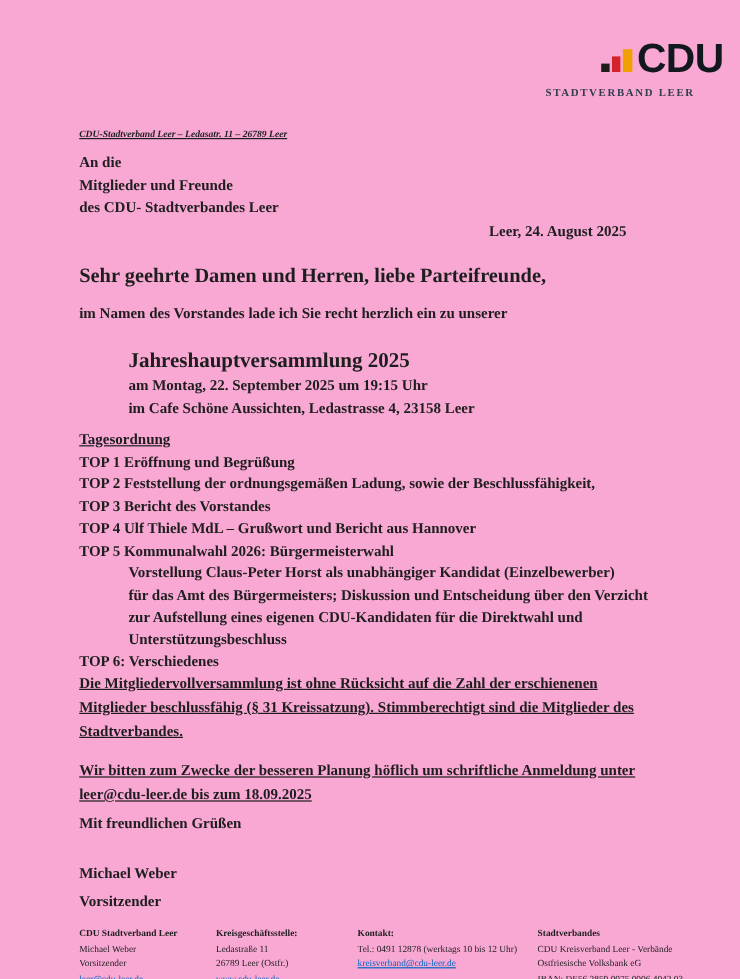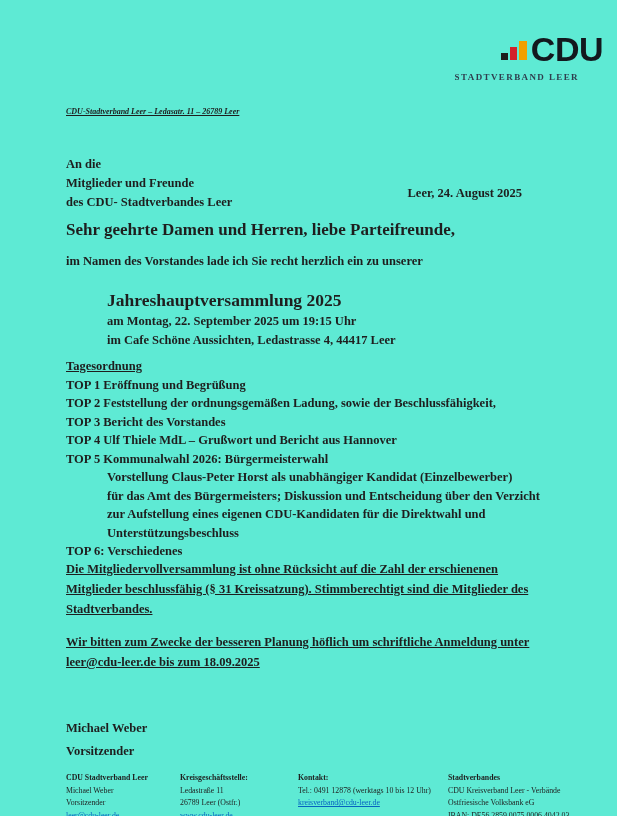--- a/index.html
+++ b/index.html
@@ -1,33 +1,33 @@
 <!DOCTYPE html>
 <html><head>
 <meta charset="utf-8">
 <style>
   html,body{margin:0;padding:0;background:#e8e8e8;}
   .page{
     position:relative;width:617px;height:816px;margin:0 auto;
-    background:#5eead4;overflow:hidden;
+    background:#f9a8d4;overflow:hidden;
     font-family:"Liberation Serif",serif;font-weight:bold;color:#1e1e1e;
   }
   
   .logo{position:absolute;top:36px;right:14px;display:flex;flex-direction:column;align-items:flex-end;}
   .logo-row{display:flex;align-items:flex-end;}
   .bars{display:flex;align-items:flex-end;margin-right:4px;margin-bottom:4px;}
   .bars span{display:block;margin-left:2px;}
   .bar-black{width:7px;height:7px;background:#1d1d1b;}
   .bar-red{width:7px;height:13px;background:#d2232a;}
   .bar-gold{width:8px;height:19px;background:#f0a000;}
   .wordmark{font-family:"Liberation Sans",sans-serif;font-weight:bold;font-size:34px;line-height:0.82;color:#13181e;letter-spacing:-0.5px;}
   .logo-sub{margin-top:8px;margin-right:24px;font-size:9px;letter-spacing:1.4px;color:#2f3e4e;white-space:nowrap;}
   
   .sender{position:absolute;top:107px;left:66px;font-size:8px;text-decoration:underline;white-space:nowrap;font-style:italic;}
-  .recipient{position:absolute;top:155px;left:66px;font-size:12.5px;line-height:19px;white-space:nowrap;}
+  .recipient{position:absolute;top:126px;left:66px;font-size:12.5px;line-height:19px;white-space:nowrap;}
   .date{position:absolute;top:186px;left:66px;width:456px;text-align:right;font-size:12.5px;white-space:nowrap;}
   .salutation{position:absolute;top:220px;left:66px;font-size:17px;white-space:nowrap;}
   .intro{position:absolute;top:254px;left:66px;font-size:12.5px;white-space:nowrap;}
   .event{position:absolute;top:288px;left:107px;white-space:nowrap;}
   .event-title{font-size:17.5px;line-height:24px;}
   .event-line{font-size:12.5px;line-height:18.5px;}
   .agenda{position:absolute;top:357px;left:66px;font-size:12.5px;line-height:18.5px;white-space:nowrap;}
   .agenda-heading{text-decoration:underline;}
   .agenda-detail{padding-left:41px;}
   .para{position:absolute;left:66px;font-size:12.5px;line-height:20px;white-space:nowrap;text-decoration:underline;}
@@ -72,21 +72,21 @@
   </div>
 
   <div class="date">Leer, 24. August 2025</div>
 
   <div class="salutation">Sehr geehrte Damen und Herren, liebe Parteifreunde,</div>
   <div class="intro">im Namen des Vorstandes lade ich Sie recht herzlich ein zu unserer</div>
 
   <div class="event">
     <div class="event-title">Jahreshauptversammlung 2025</div>
     <div class="event-line">am Montag, 22. September 2025 um 19:15 Uhr</div>
-    <div class="event-line">im Cafe Schöne Aussichten, Ledastrasse 4, 44417 Leer</div>
+    <div class="event-line">im Cafe Schöne Aussichten, Ledastrasse 4, 23158 Leer</div>
   </div>
 
   <div class="agenda">
     <div class="agenda-heading">Tagesordnung</div>
     <div>TOP 1 Eröffnung und Begrüßung</div>
     <div>TOP 2 Feststellung der ordnungsgemäßen Ladung, sowie der Beschlussfähigkeit,</div>
     <div>TOP 3 Bericht des Vorstandes</div>
     <div>TOP 4 Ulf Thiele MdL – Grußwort und Bericht aus Hannover</div>
     <div>TOP 5 Kommunalwahl 2026: Bürgermeisterwahl</div>
     <div class="agenda-detail">Vorstellung Claus-Peter Horst als unabhängiger Kandidat (Einzelbewerber)</div>
@@ -100,20 +100,21 @@
     <div>Die Mitgliedervollversammlung ist ohne Rücksicht auf die Zahl der erschienenen</div>
     <div>Mitglieder beschlussfähig (§ 31 Kreissatzung). Stimmberechtigt sind die Mitglieder des</div>
     <div>Stadtverbandes.</div>
   </div>
 
   <div class="para para2">
     <div>Wir bitten zum Zwecke der besseren Planung höflich um schriftliche Anmeldung unter</div>
     <div>leer@cdu-leer.de bis zum 18.09.2025</div>
   </div>
 
+  <div class="regards">Mit freundlichen Grüßen</div>
   <div class="signer-name">Michael Weber</div>
   <div class="signer-role">Vorsitzender</div>
 
   <div class="footer">
     <div class="fcol fcol1">
       <div class="fhead">CDU Stadtverband Leer</div>
       <div>Michael Weber</div>
       <div>Vorsitzender</div>
       <div class="flink">leer@cdu-leer.de</div>
     </div>

